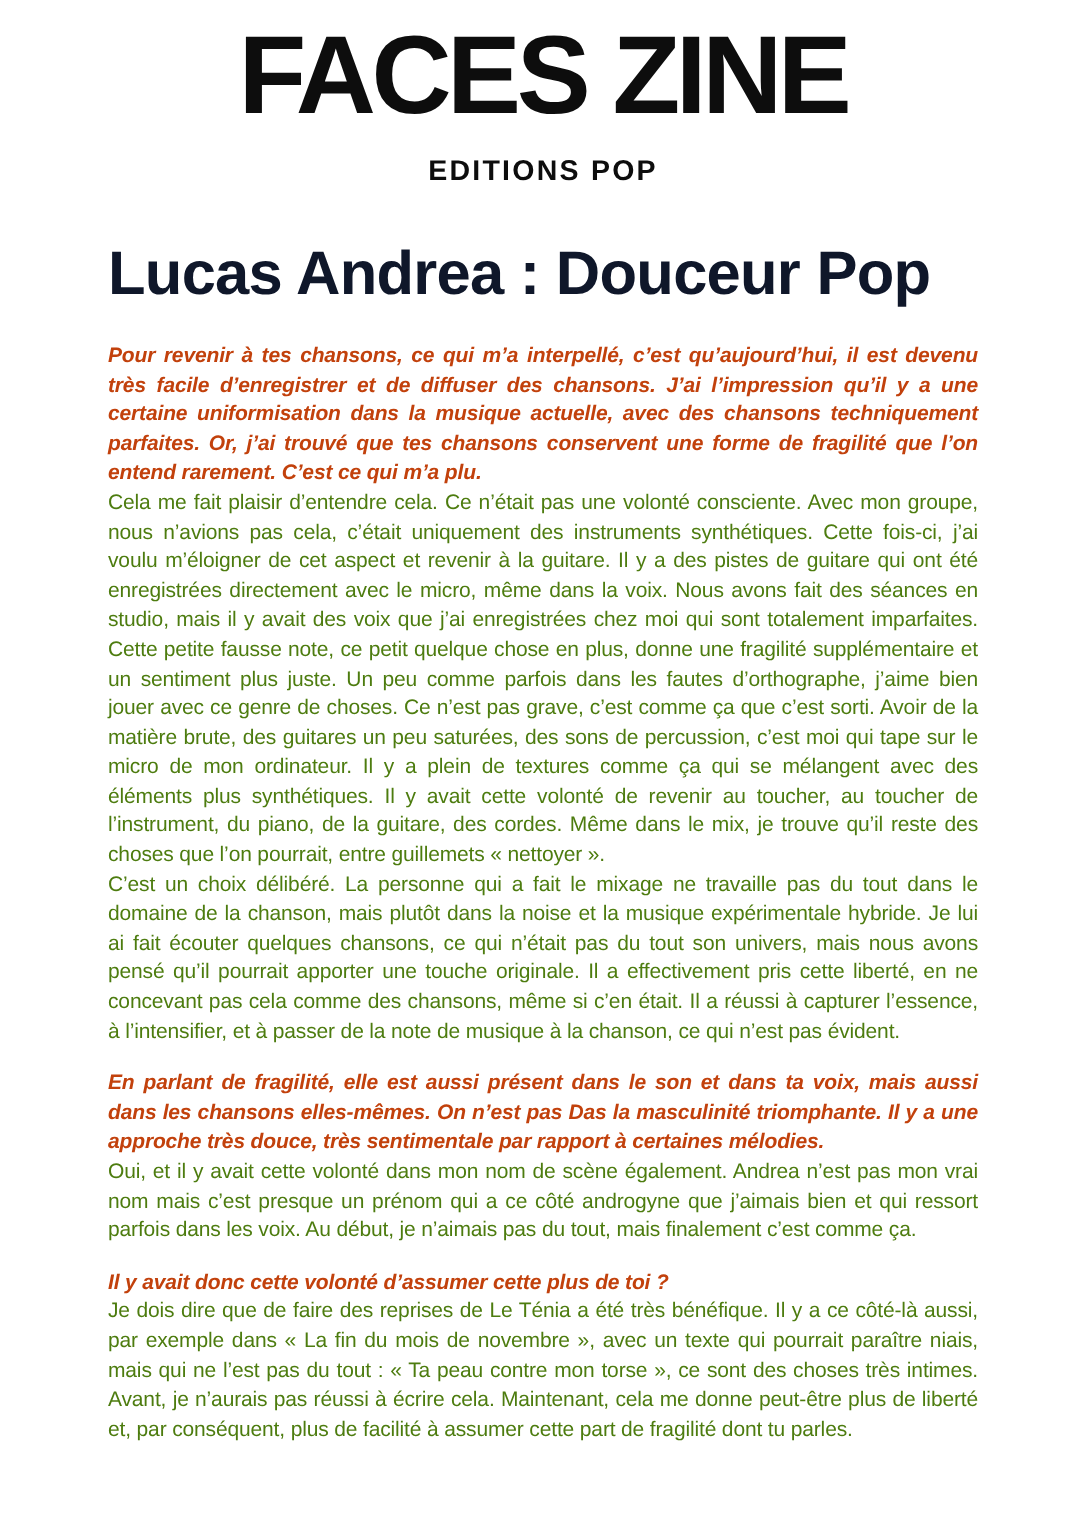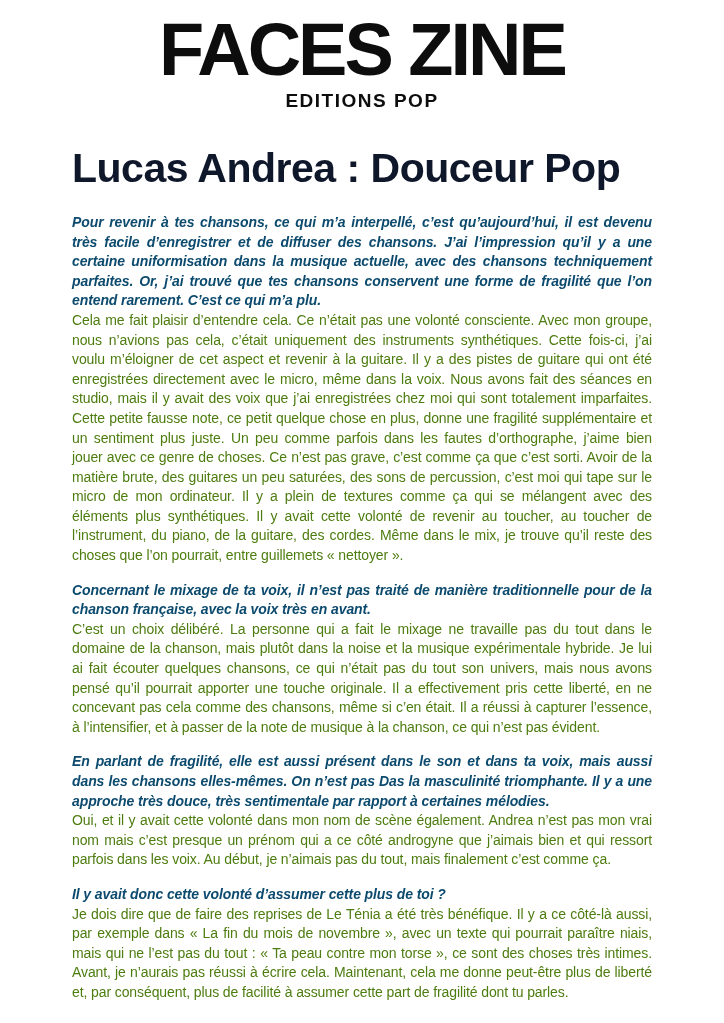--- a/index.html
+++ b/index.html
@@ -29,21 +29,21 @@
     font-size: 74px;
     line-height: 0.92;
     letter-spacing: -3px;
     color: #0d0d0d;
     white-space: nowrap;
   }
   .masthead-subtitle {
     font-weight: bold;
     font-size: 19px;
     letter-spacing: 1.5px;
-    margin-top: 6px;
+    margin-top: 20px;
     color: #0d0d0d;
   }
   .content {
     margin: 0 72px;
     width: 580px;
   }
   .headline {
     font-size: 41px;
     font-weight: bold;
     letter-spacing: -0.5px;
@@ -56,21 +56,21 @@
     margin: 0;
     font-size: 14px;
     line-height: 19.6px;
     letter-spacing: -0.1px;
     text-align: justify;
     color: #4d7c0f;
   }
   .article-body p.question {
     font-weight: bold;
     font-style: italic;
-    color: #0c4a6e;
+    color: #c2410c;
     margin-top: 15px;
   }
   .article-body p.question:first-child {
     margin-top: 0;
   }
 </style>
 </head>
 <body>
 
 <div class="page">
@@ -79,21 +79,20 @@
     <div class="masthead-title">FACES ZINE</div>
     <div class="masthead-subtitle">EDITIONS POP</div>
   </header>
 
   <main class="content">
     <h1 class="headline">Lucas Andrea : Douceur Pop</h1>
 
     <article class="article-body" id="article-body">
         <p class="question">Pour revenir à tes chansons, ce qui m’a interpellé, c’est qu’aujourd’hui, il est devenu très facile d’enregistrer et de diffuser des chansons. J’ai l’impression qu’il y a une certaine uniformisation dans la musique actuelle, avec des chansons techniquement parfaites. Or, j’ai trouvé que tes chansons conservent une forme de fragilité que l’on entend rarement. C’est ce qui m’a plu.</p>
         <p class="answer">Cela me fait plaisir d’entendre cela. Ce n’était pas une volonté consciente. Avec mon groupe, nous n’avions pas cela, c’était uniquement des instruments synthétiques. Cette fois-ci, j’ai voulu m’éloigner de cet aspect et revenir à la guitare. Il y a des pistes de guitare qui ont été enregistrées directement avec le micro, même dans la voix. Nous avons fait des séances en studio, mais il y avait des voix que j’ai enregistrées chez moi qui sont totalement imparfaites. Cette petite fausse note, ce petit quelque chose en plus, donne une fragilité supplémentaire et un sentiment plus juste. Un peu comme parfois dans les fautes d’orthographe, j’aime bien jouer avec ce genre de choses. Ce n’est pas grave, c’est comme ça que c’est sorti. Avoir de la matière brute, des guitares un peu saturées, des sons de percussion, c’est moi qui tape sur le micro de mon ordinateur. Il y a plein de textures comme ça qui se mélangent avec des éléments plus synthétiques. Il y avait cette volonté de revenir au toucher, au toucher de l’instrument, du piano, de la guitare, des cordes. Même dans le mix, je trouve qu’il reste des choses que l’on pourrait, entre guillemets « nettoyer ».</p>
-        <p class="question">Concernant le mixage de ta voix, il n’est pas traité de manière traditionnelle pour de la chanson française, avec la voix très en avant.</p>
         <p class="answer">C’est un choix délibéré. La personne qui a fait le mixage ne travaille pas du tout dans le domaine de la chanson, mais plutôt dans la noise et la musique expérimentale hybride. Je lui ai fait écouter quelques chansons, ce qui n’était pas du tout son univers, mais nous avons pensé qu’il pourrait apporter une touche originale. Il a effectivement pris cette liberté, en ne concevant pas cela comme des chansons, même si c’en était. Il a réussi à capturer l’essence, à l’intensifier, et à passer de la note de musique à la chanson, ce qui n’est pas évident.</p>
         <p class="question">En parlant de fragilité, elle est aussi présent dans le son et dans ta voix, mais aussi dans les chansons elles-mêmes. On n’est pas Das la masculinité triomphante. Il y a une approche très douce, très sentimentale par rapport à certaines mélodies.</p>
         <p class="answer">Oui, et il y avait cette volonté dans mon nom de scène également. Andrea n’est pas mon vrai nom mais c’est presque un prénom qui a ce côté androgyne que j’aimais bien et qui ressort parfois dans les voix. Au début, je n’aimais pas du tout, mais finalement c’est comme ça.</p>
         <p class="question">Il y avait donc cette volonté d’assumer cette plus de toi ?</p>
         <p class="answer">Je dois dire que de faire des reprises de Le Ténia a été très bénéfique. Il y a ce côté-là aussi, par exemple dans « La fin du mois de novembre », avec un texte qui pourrait paraître niais, mais qui ne l’est pas du tout : « Ta peau contre mon torse », ce sont des choses très intimes. Avant, je n’aurais pas réussi à écrire cela. Maintenant, cela me donne peut-être plus de liberté et, par conséquent, plus de facilité à assumer cette part de fragilité dont tu parles.</p>
       </article>
   </main>
 
 </div>
 

